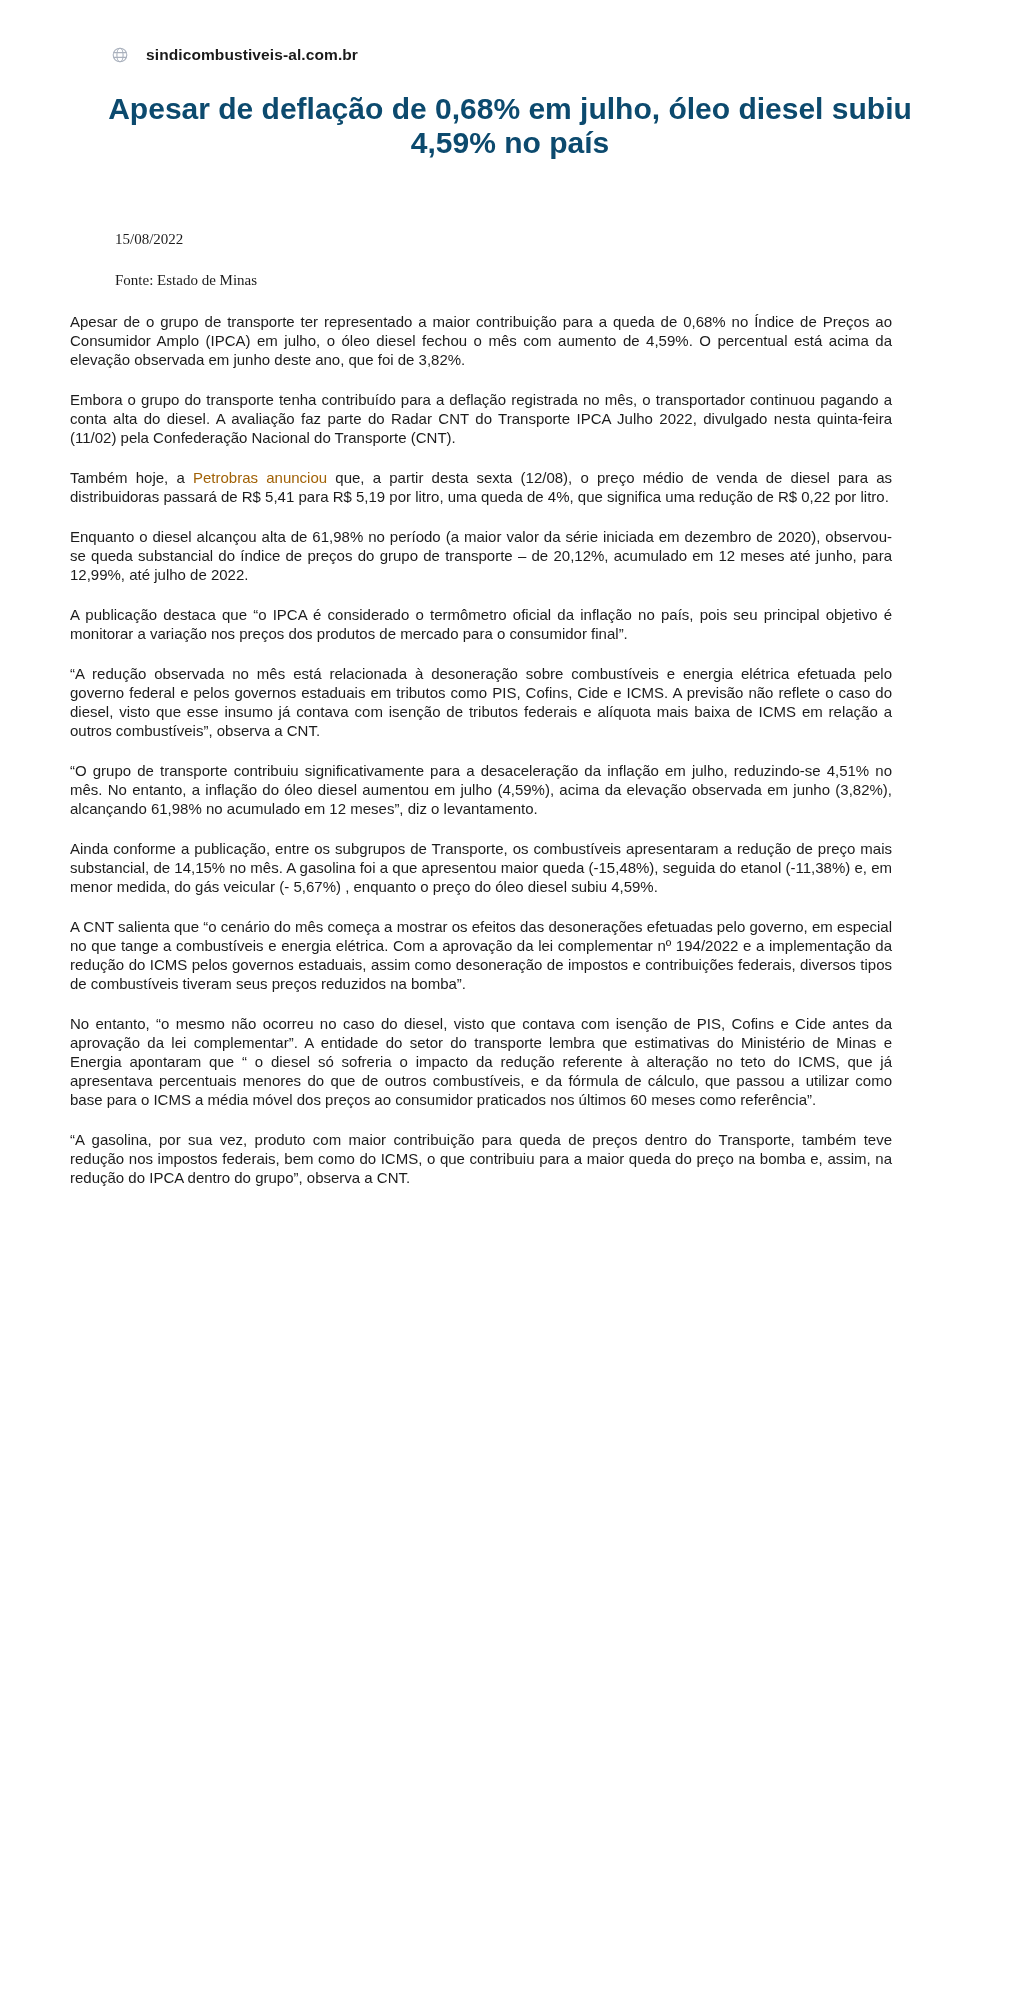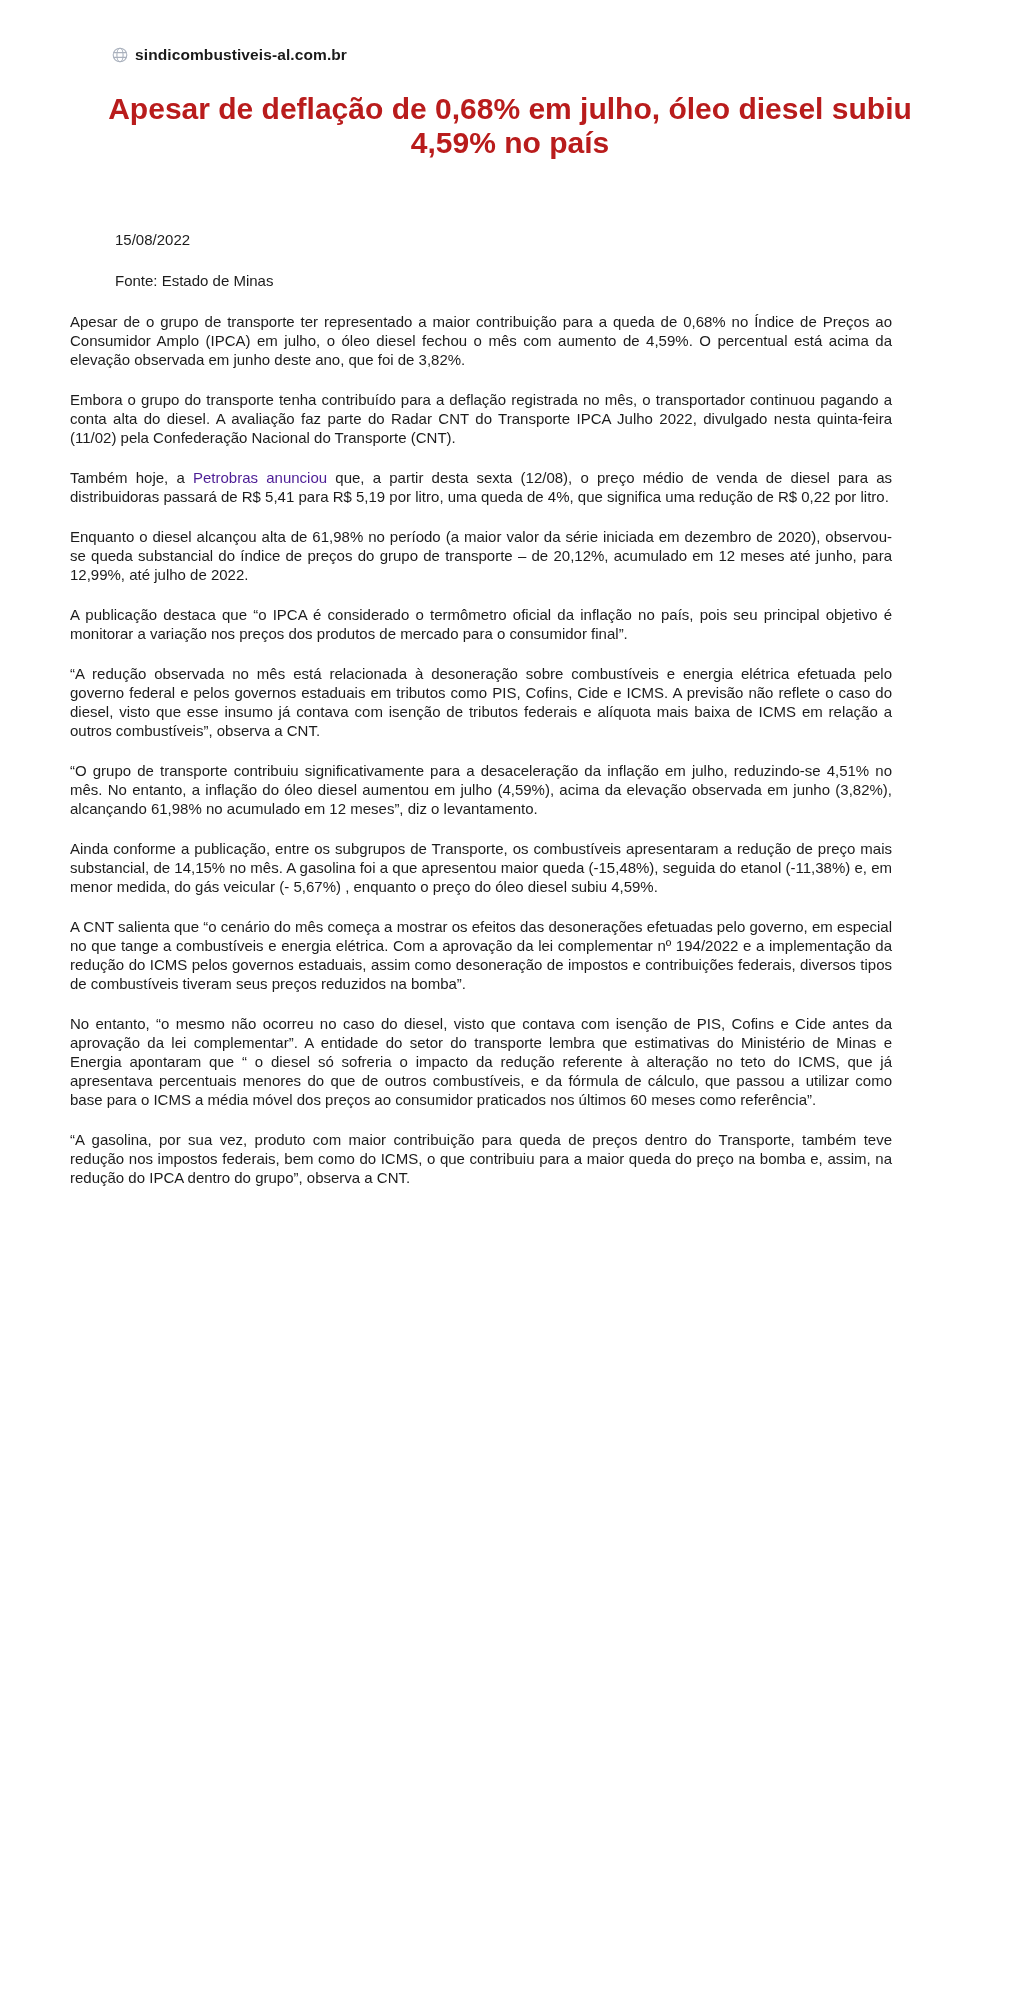--- a/index.html
+++ b/index.html
@@ -10,21 +10,21 @@
   body {
     width: 1024px;
     min-height: 2000px;
     font-family: "Liberation Sans", sans-serif;
     color: #1c1c1c;
     position: relative;
   }
   .site-header {
     display: flex;
     align-items: center;
-    gap: 7px;
+    gap: 18px;
     margin: 46px 0 0 112px;
   }
   .site-header .globe {
     width: 16px;
     height: 16px;
     flex: 0 0 auto;
     opacity: 0.75;
   }
   .site-name {
     font-size: 15.5px;
@@ -32,44 +32,45 @@
     color: #1a1a1a;
     letter-spacing: 0.1px;
   }
   h1.article-title {
     margin: 28px 0 0 85px;
     width: 850px;
     text-align: center;
     font-size: 30px;
     line-height: 34px;
     font-weight: 700;
-    color: #b91c1c;
+    color: #0c4a6e;
   }
   .meta {
     margin-left: 115px;
     width: 822px;
     font-size: 15px;
     line-height: 19px;
     color: #1c1c1c;
+    font-family: Liberation Serif, serif;
   }
   .meta-date { margin-top: 70px; }
   .meta-source { margin-top: 22px; }
   .article-body {
     margin: 22px 0 0 70px;
     width: 822px;
   }
   .article-body p {
     margin: 0 0 21px 0;
     font-size: 15px;
     line-height: 19px;
     text-align: justify;
     color: #1c1c1c;
   }
   a.inline-link {
-    color: #4c1d95;
+    color: #a16207;
     text-decoration: none;
     cursor: pointer;
   }
 </style>
 </head>
 <body>
 
 <div class="site-header">
   <svg class="globe" viewBox="0 0 16 16" aria-hidden="true">
     <g fill="none" stroke="#8e98a8" stroke-width="1.1">

